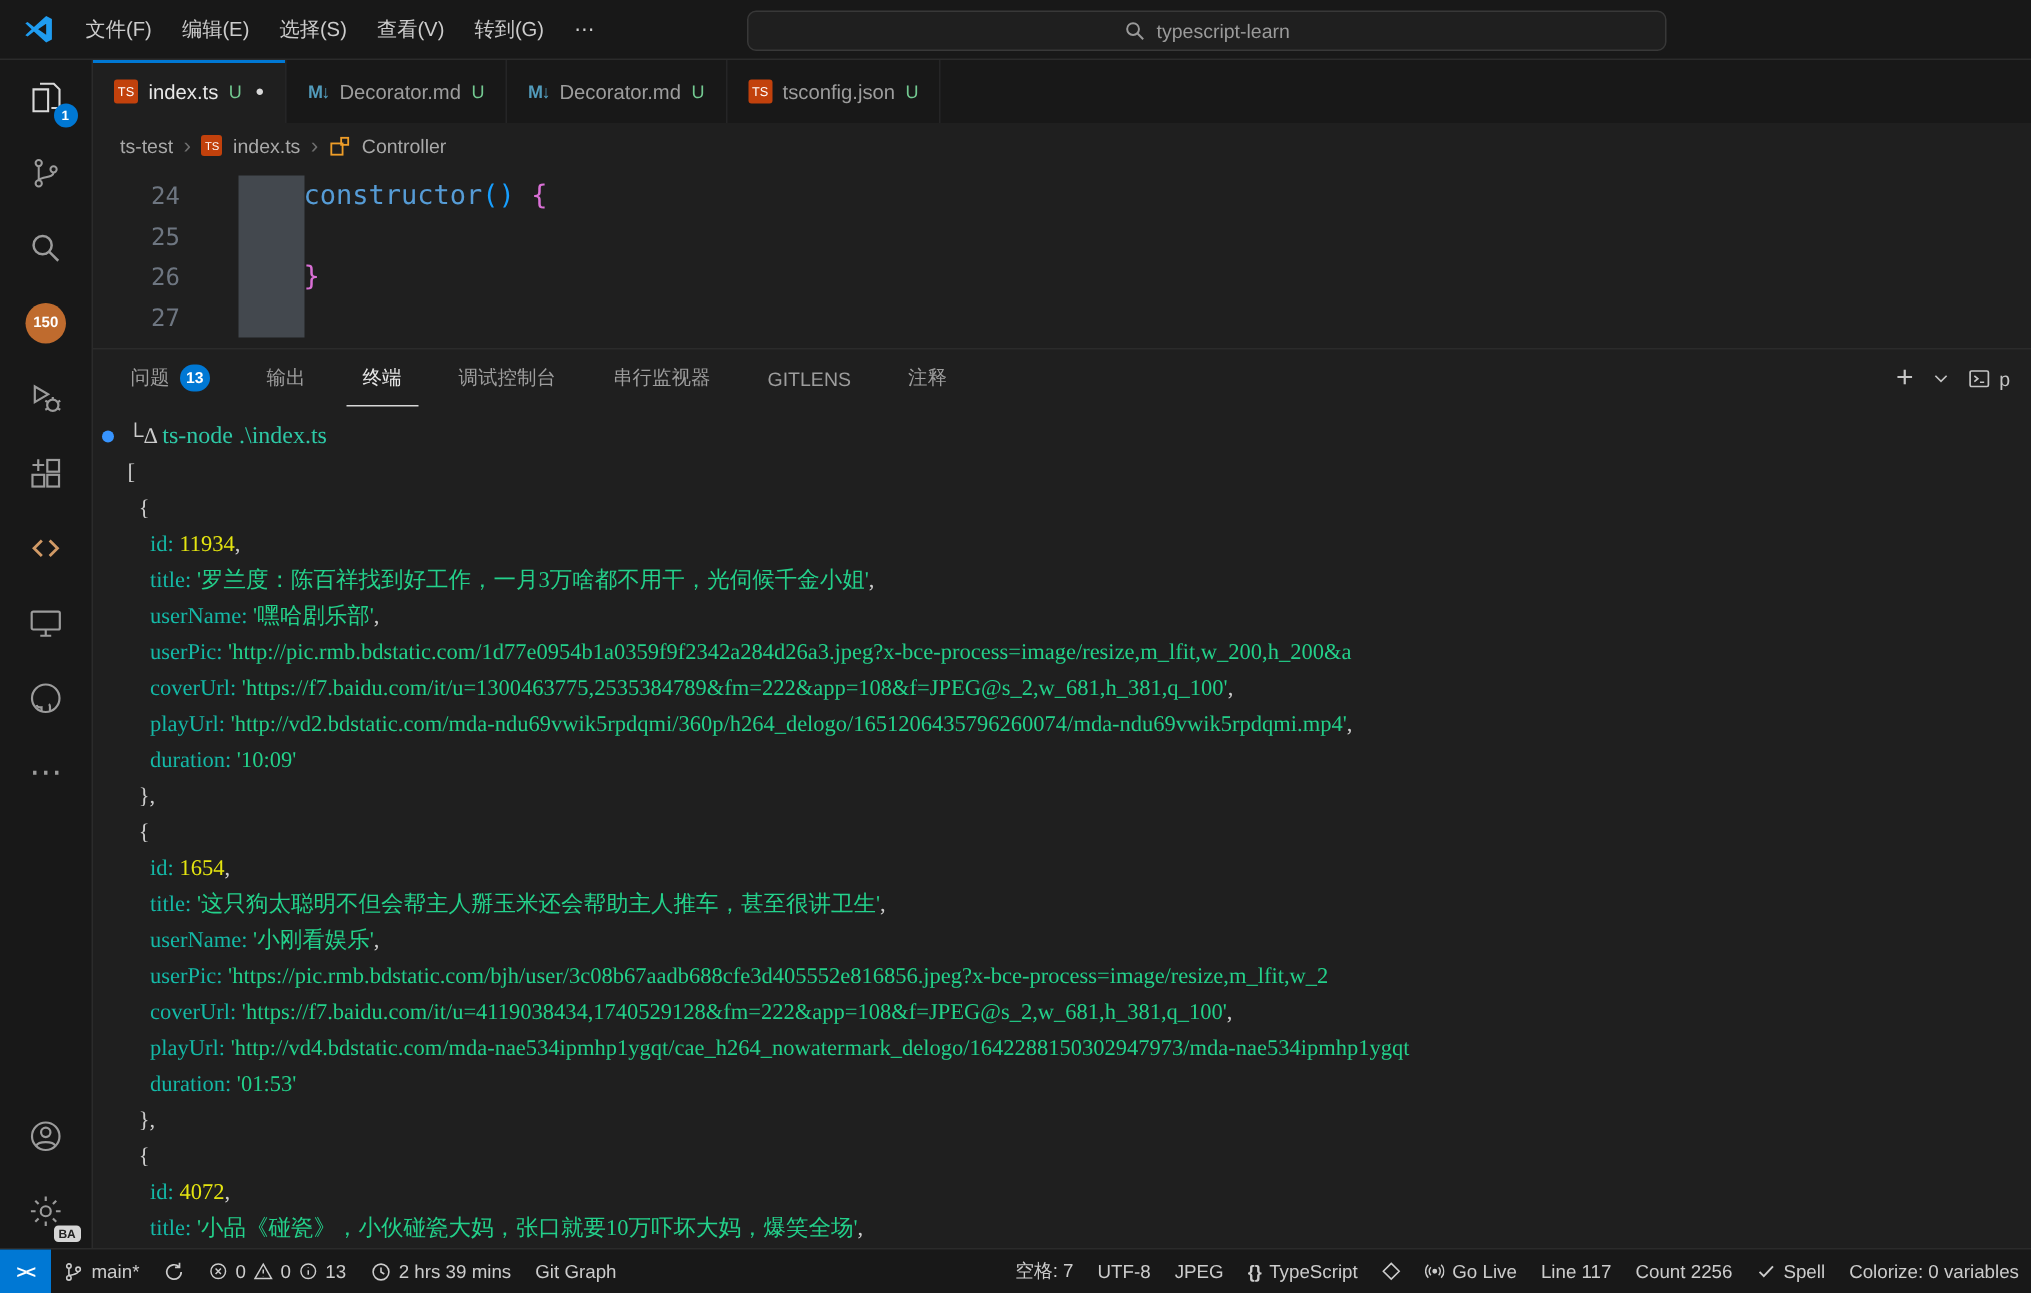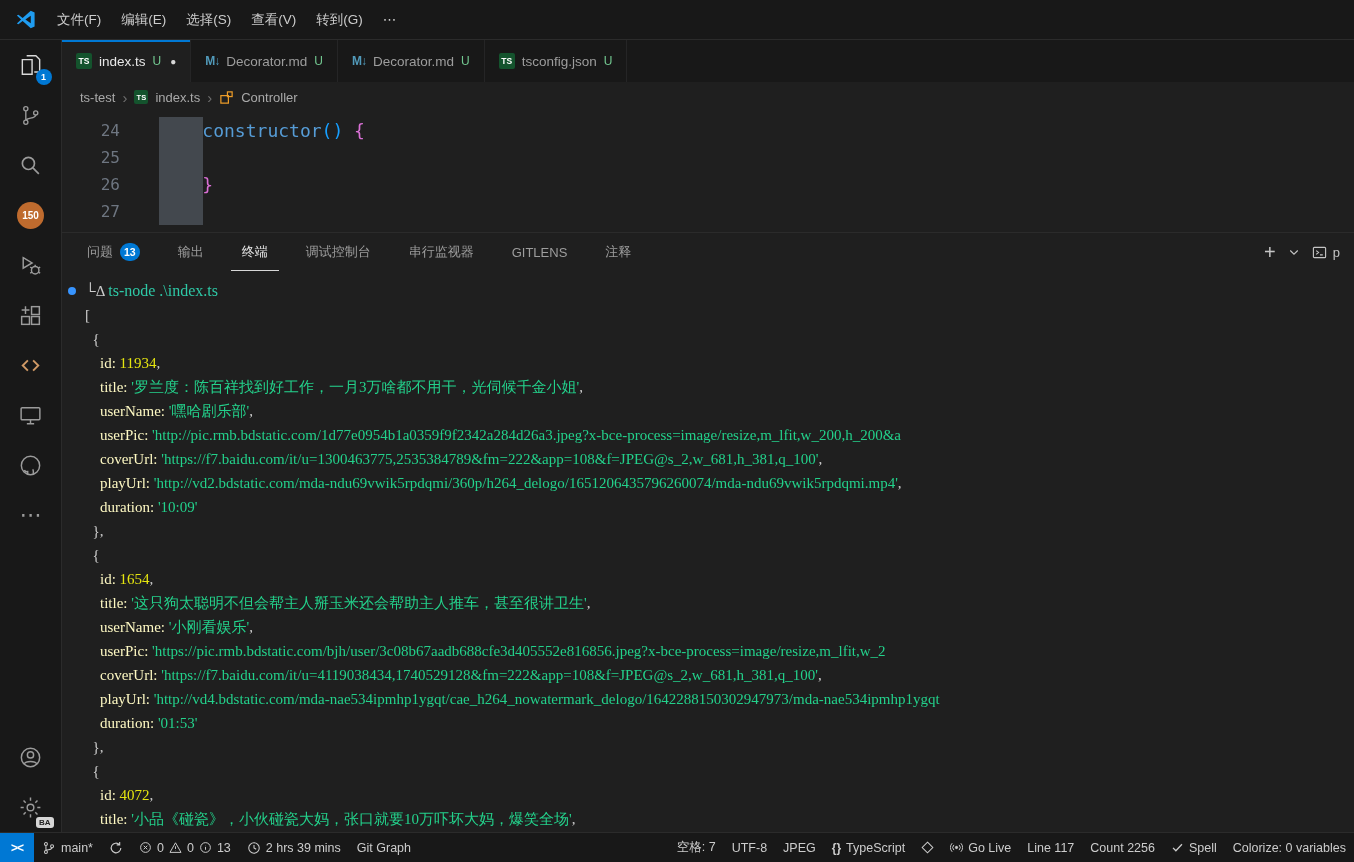--- a/index.html
+++ b/index.html
@@ -37,21 +37,21 @@
     display:flex;align-items:center;justify-content:center;font-weight:bold}
 
   .editor-col{flex:1;display:flex;flex-direction:column;background:#1f1f1f;min-width:0}
 
   
   .tabbar{height:42px;background:#181818;display:flex;flex-shrink:0}
   .tab{display:flex;align-items:center;gap:7px;padding:0 14px;border-right:1px solid #252526;
     font-size:13.5px;color:#9d9d9d;position:relative;cursor:pointer;white-space:nowrap}
   .tab.active{background:#1f1f1f;color:#e8e8e8}
   .tab.active::before{content:"";position:absolute;top:0;left:0;right:0;height:2px;background:#0078d4}
-  .ts-box{width:16px;height:16px;background:#14532d;color:#fff;font-size:8.5px;font-weight:bold;
+  .ts-box{width:16px;height:16px;background:#c2410c;color:#fff;font-size:8.5px;font-weight:normal;
     display:flex;align-items:center;justify-content:center;border-radius:2px;flex-shrink:0}
   .ts-mini{width:14px;height:14px;font-size:7.5px}
   .md-ico{color:#519aba;font-weight:bold;font-size:12px;letter-spacing:-1px}
   .git-u{color:#73c991;font-size:12px}
   .dirty{color:#d8d8d8;font-size:10px;margin-left:2px}
 
   
   .breadcrumbs{height:30px;display:flex;align-items:center;padding-left:18px;gap:7px;
     font-size:13px;color:#a9a9a9;flex-shrink:0}
   .bc-sep{color:#6f6f6f;font-size:15px}
@@ -83,21 +83,21 @@
   .term-tab{display:flex;align-items:center;gap:6px;font-size:13px;cursor:pointer;overflow:hidden}
 
   
   .terminal{flex:1;font-family:Liberation Serif, serif;font-size:15px;
     line-height:24px;padding:8px 0 0 23px;overflow:hidden;white-space:pre}
   .term-line{height:24px;white-space:pre}
   .cmd-line{position:relative}
   .cmd-dot{position:absolute;left:-17px;top:8px;width:8px;height:8px;border-radius:50%;background:#3794ff}
   .t-prompt{color:#cccccc}
   .t-cmd{color:#2ec8a6;font-size:16px}
-  .t-p{color:#cccccc}.t-k{color:#fef9c3}.t-s{color:#23d18b}.t-n{color:#e5e510}
+  .t-p{color:#cccccc}.t-k{color:#14b8a6}.t-s{color:#23d18b}.t-n{color:#e5e510}
 
   
   .statusbar{height:30px;background:#181818;border-top:1px solid #2b2b2b;display:flex;
     align-items:stretch;font-size:12.5px;color:#cccccc;flex-shrink:0}
   .sb-left,.sb-right{display:flex;align-items:stretch}
   .sb-right{margin-left:auto}
   .sb-remote{width:34px;background:#0078d4;color:#fff;display:flex;align-items:center;
     justify-content:center;font-size:12px;font-weight:bold;letter-spacing:-1px;cursor:pointer}
   .sb-item{display:flex;align-items:center;gap:5px;padding:0 8px;cursor:pointer;white-space:nowrap}
   .sb-item .icn svg{display:block}
@@ -115,20 +115,29 @@
         </svg>
       </span>
     <div class="menus" id="menus">
         <div class="menu-item">文件(F)</div>
         <div class="menu-item">编辑(E)</div>
         <div class="menu-item">选择(S)</div>
         <div class="menu-item">查看(V)</div>
         <div class="menu-item">转到(G)</div>
         <div class="menu-item">⋯</div>
       </div>
+    <div class="command-center">
+      <span class="icn">
+          <svg width="15" height="15" viewBox="0 0 16 16" fill="none" stroke="currentColor" stroke-width="1.4">
+            <circle cx="6.8" cy="6.8" r="4.2"></circle>
+            <path d="M10 10l4 4"></path>
+          </svg>
+        </span>
+      <span>typescript-learn</span>
+    </div>
   </div>
 
   <div class="main-row">
     <div class="activitybar">
       <div id="ab-top">
           <div class="ab-item">
             <svg width="26" height="26" viewBox="0 0 24 24" fill="none" stroke="currentColor" stroke-width="1.3">
               <path d="M8 3.5h8.5L20 7v11.5h-5"></path>
               <path d="M4 7h9v13.5H4z"></path>
             </svg>

